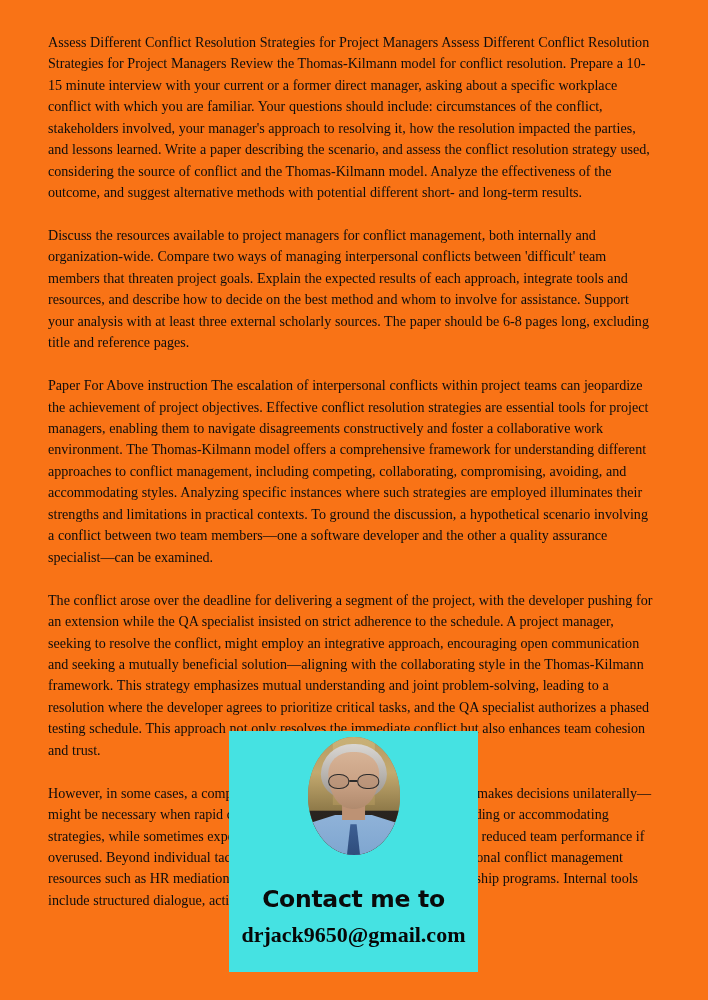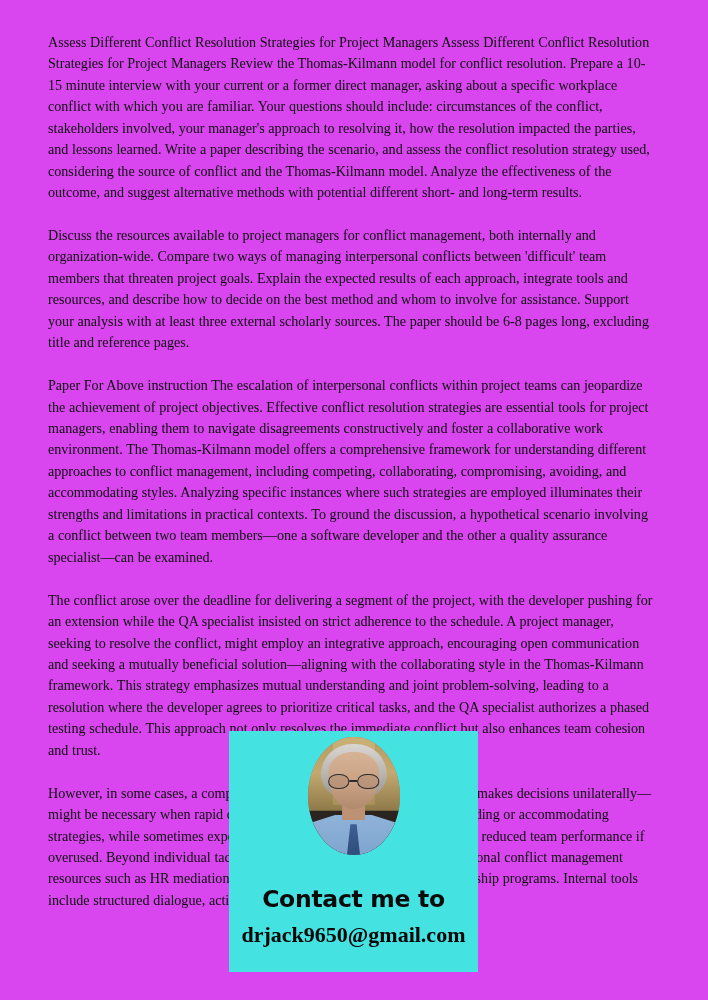--- a/index.html
+++ b/index.html
@@ -14,21 +14,21 @@
     overflow: hidden;
     font-family: "Liberation Serif", "DejaVu Serif", serif;
   }
 
   #document-page {
     position: absolute;
     left: 0;
     top: 0;
     width: 708px;
     height: 1000px;
-    background: #d946ef;
+    background: #f97316;
   }
 
   #document-body {
     position: absolute;
     left: 48px;
     top: 32px;
     width: 606px;
   }
 
   .doc-paragraph {

